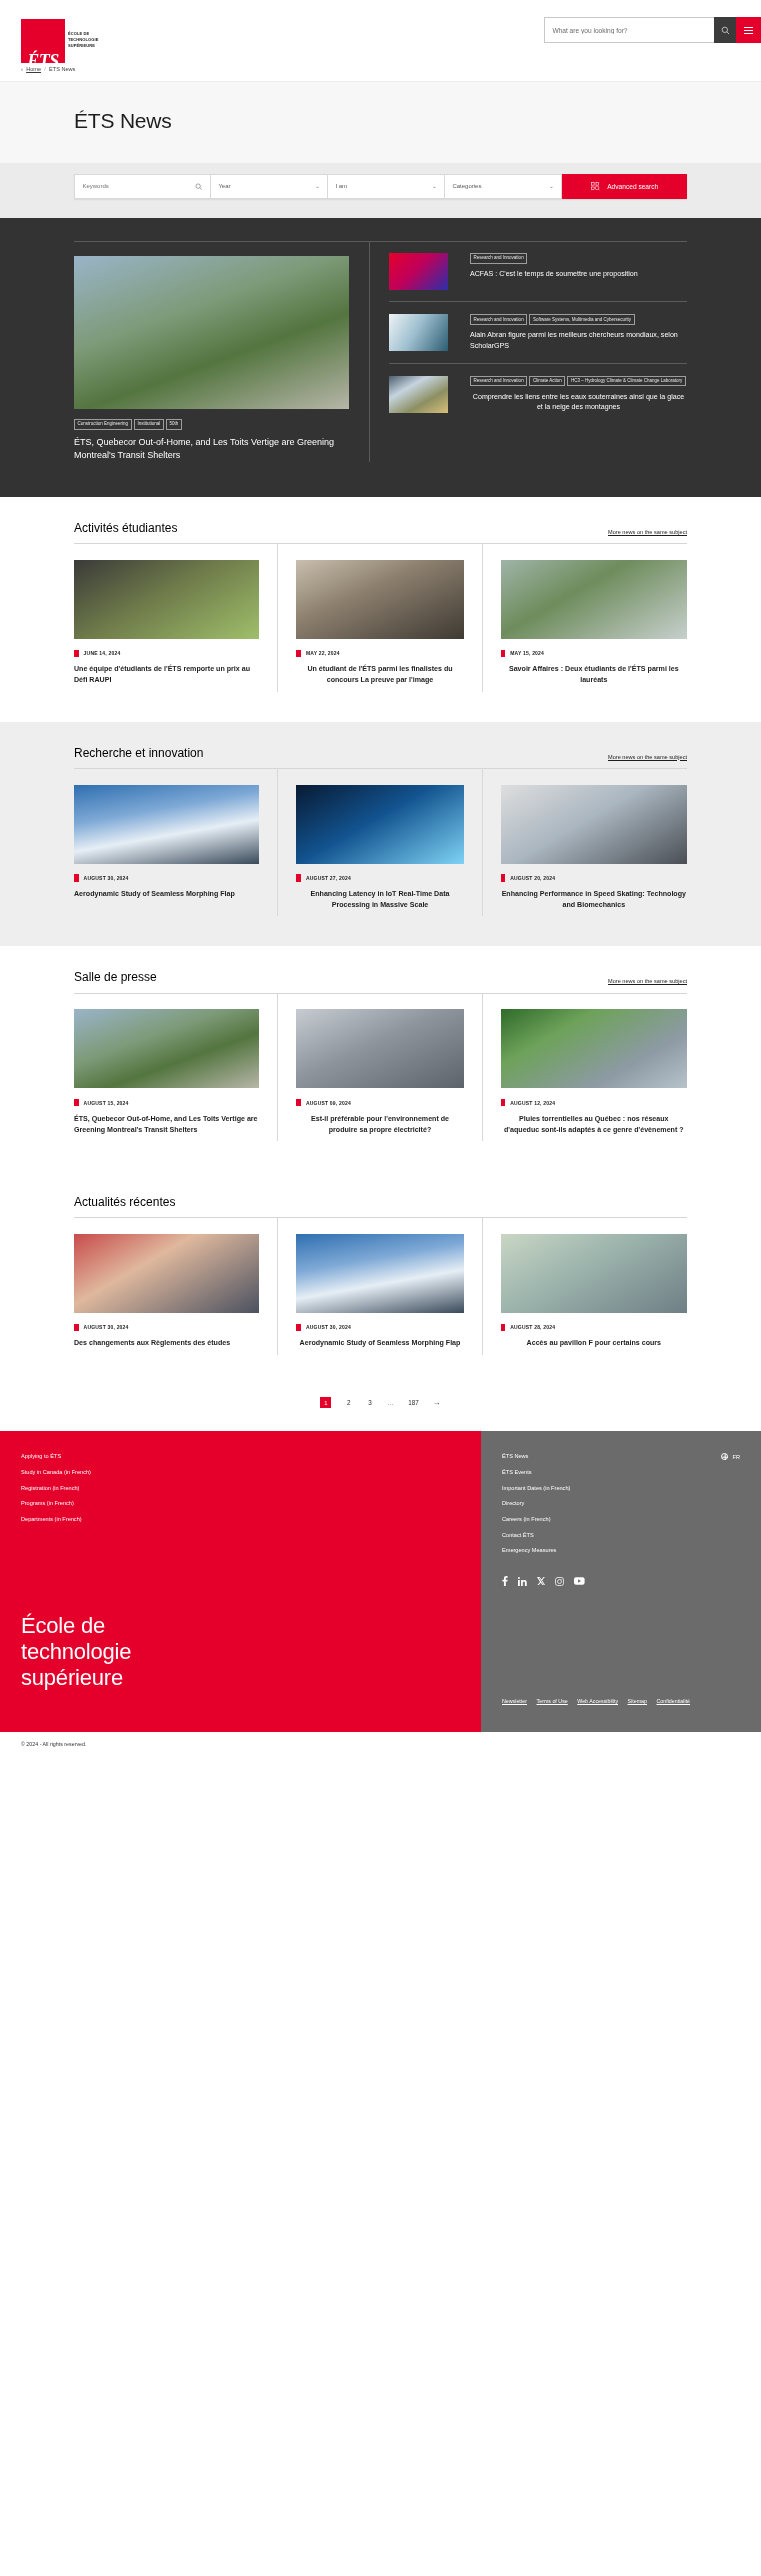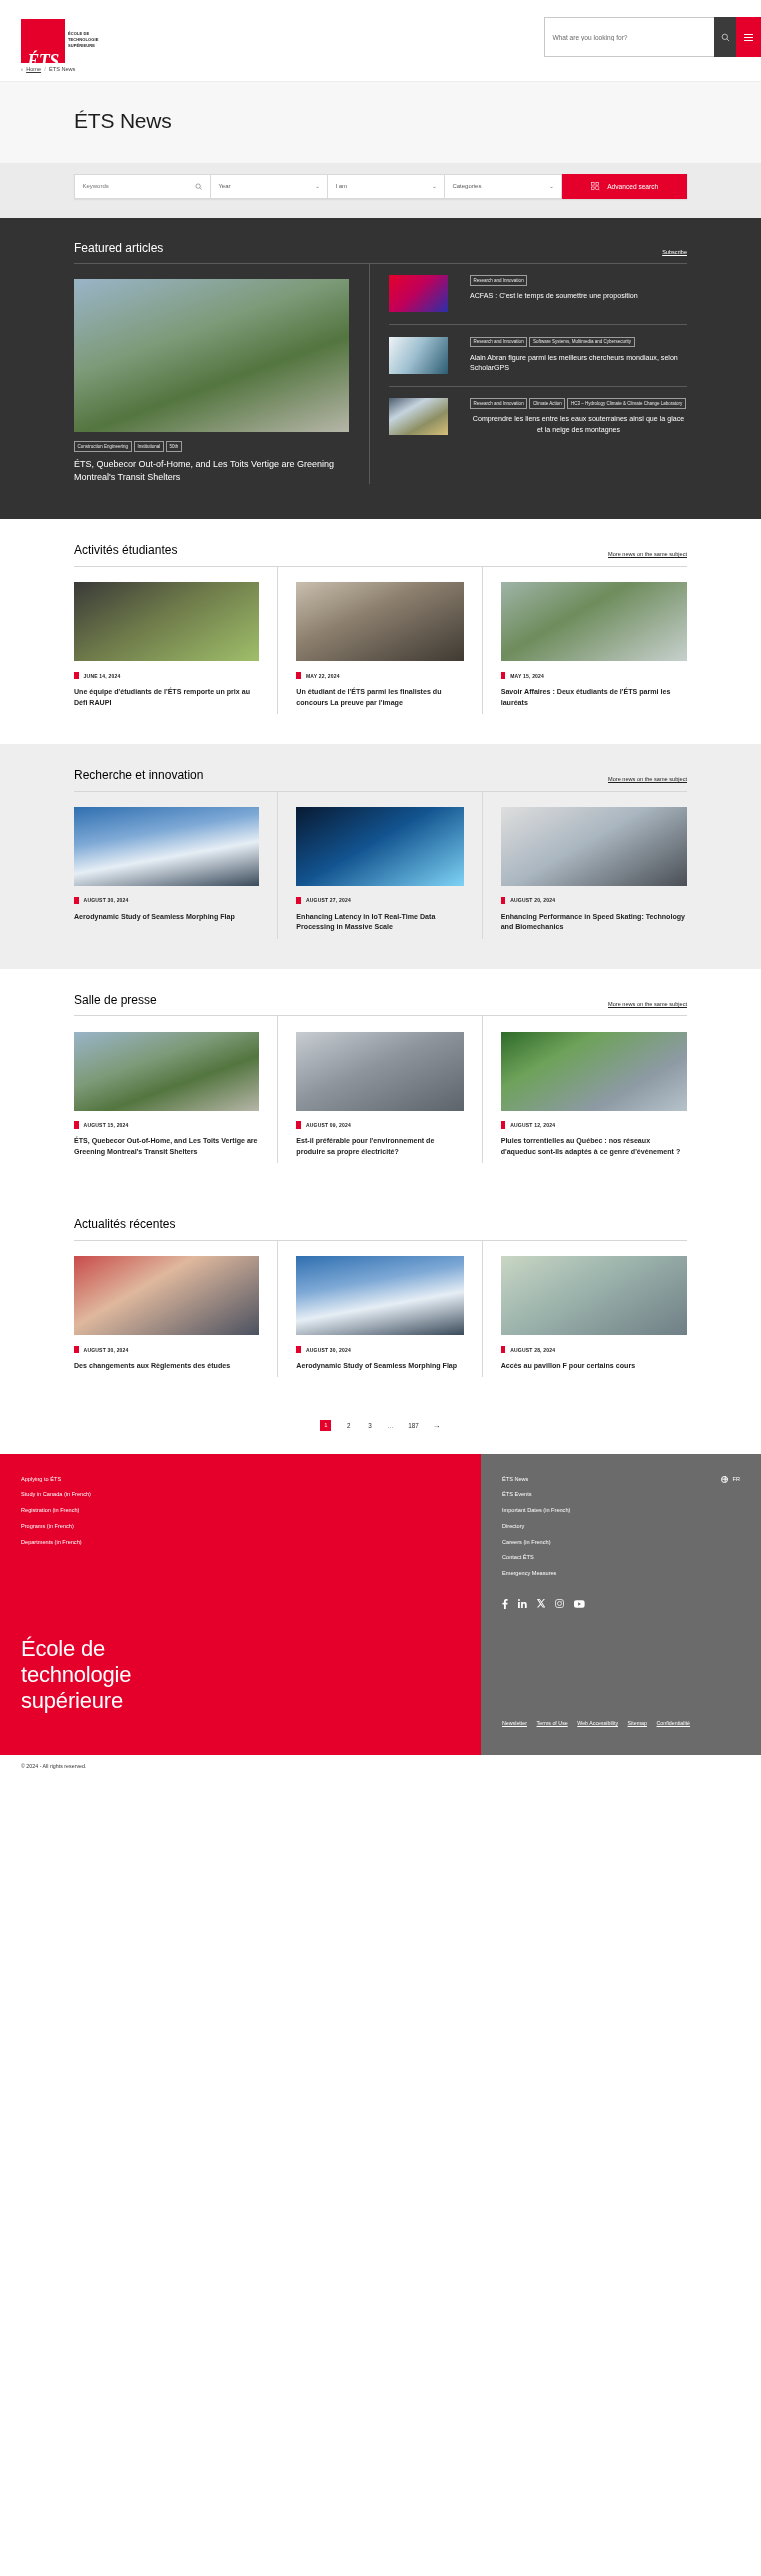--- a/index.html
+++ b/index.html
@@ -46,21 +46,21 @@
     letter-spacing: 0.1px;
     font-weight: bold;
     color: #1b1b1b;
     text-transform: uppercase;
   }
   .header-right {
     position: absolute;
     right: 0; top: 17.4px;
     display: flex;
     align-items: stretch;
-    height: 40px;
+    height: 26px;
     margin-left: 28px;
   }
   .hdr-search-input {
     width: 170px;
     border: 0.5px solid #c8c8c8;
     border-right: none;
     background: #fff;
     font-size: 6.6px;
     color: #555;
     padding: 0 7.4px;
@@ -200,21 +200,21 @@
   .band-grey  { background: #eeeeee; }
   .news-band .sec-rule { background: #d6d6d6; }
   .news-band .sec-title { color: #000000; }
 
   .card-grid { display: flex; }
   .card {
     width: 33.333%;
     padding: 16px 18px 5.3px 0;
     border-right: 0.5px solid #d8d8d8;
   }
-  .card:not(:first-child) { padding-left: 18px; }
+  .card:not(:first-child) { padding-left: 18px; text-align: center; }
   .card:last-child { border-right: none; padding-right: 0; }
   .card .ph { width: 100%; height: 79px; }
   .card-date {
     display: flex; align-items: center; gap: 4.8px;
     margin: 10.6px 0 7.4px;
     font-size: 5px; font-weight: bold; letter-spacing: 0.2px;
     color: #222;
   }
   .date-mark { width: 4.8px; height: 7.4px; background: #e4002b; flex: none; }
   .card h4 {
@@ -384,24 +384,20 @@
           <line x1="16.5" y1="16" x2="19" y2="18.5" stroke="#fff" stroke-width="1.3"></line>
         </svg>
         <span>Advanced search</span>
       </div>
     </div>
   </div>
 </div>
 
 <section class="featured-band">
   <div class="wrap">
-    <div class="sec-head">
-      <h2 class="sec-title">Featured articles</h2>
-      <a class="sec-link">Subscribe</a>
-    </div>
     <div class="sec-rule"></div>
 
     <div class="featured-grid">
 
       <article class="feat-main">
         <span class="ph img-a"></span>
         <div class="tagrow">
           <span class="tag">Construction Engineering</span>
           <span class="tag">Institutional</span>
           <span class="tag">50th</span>

